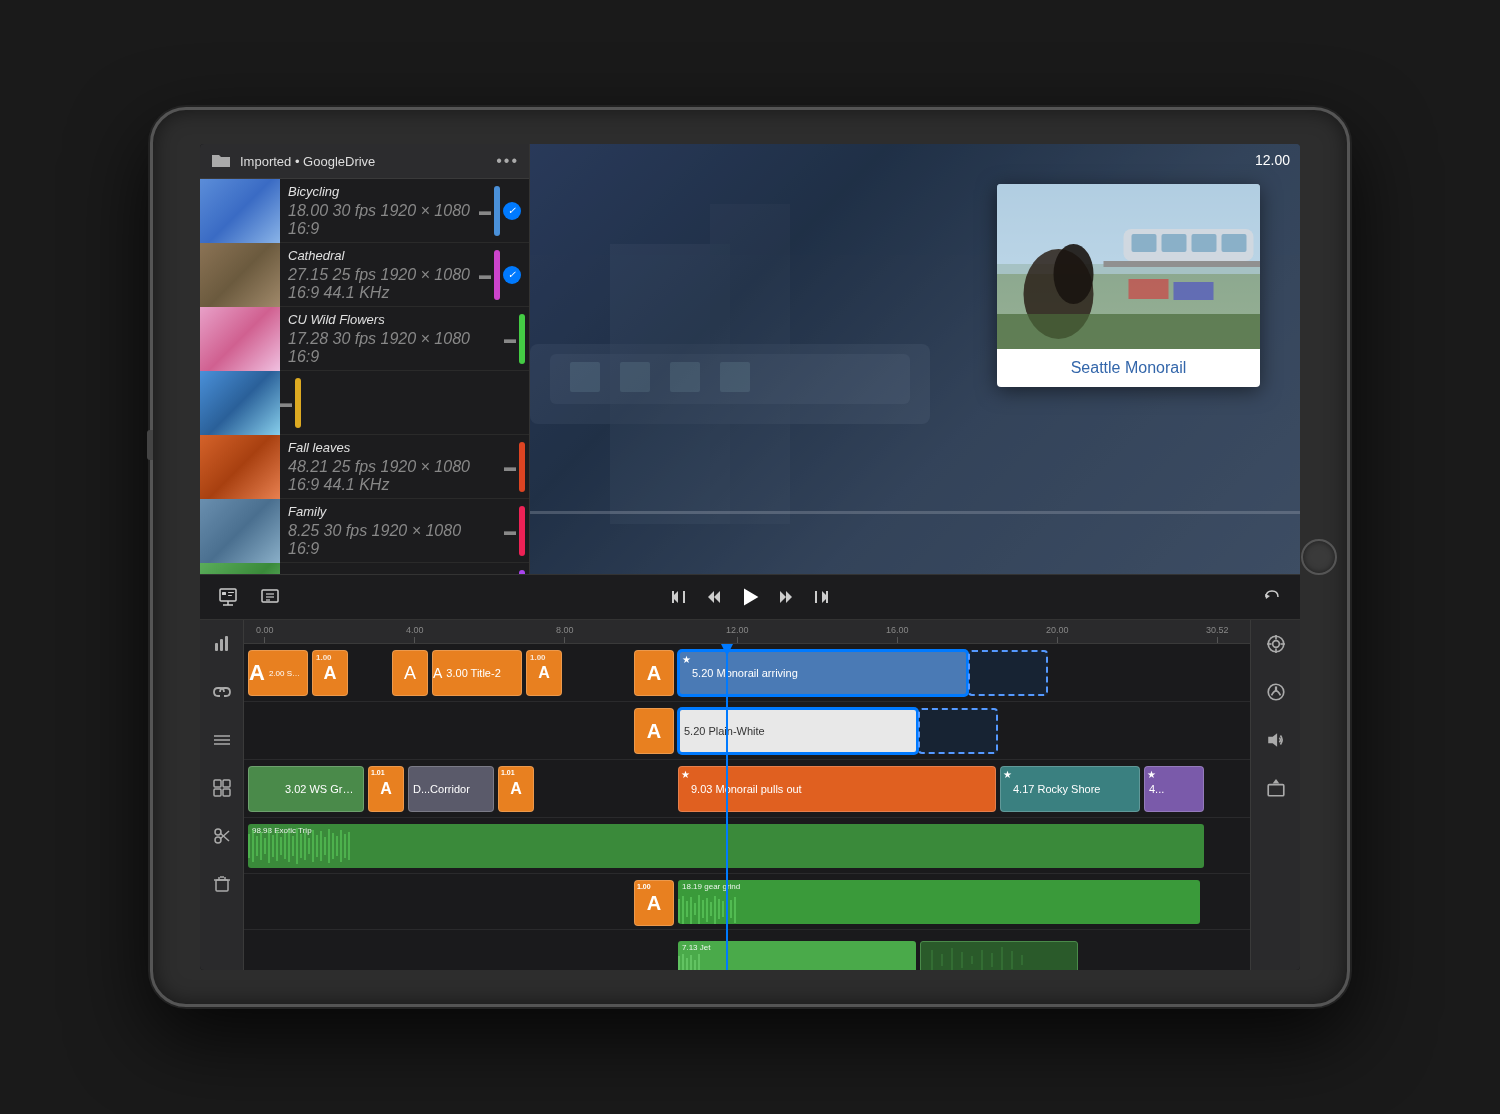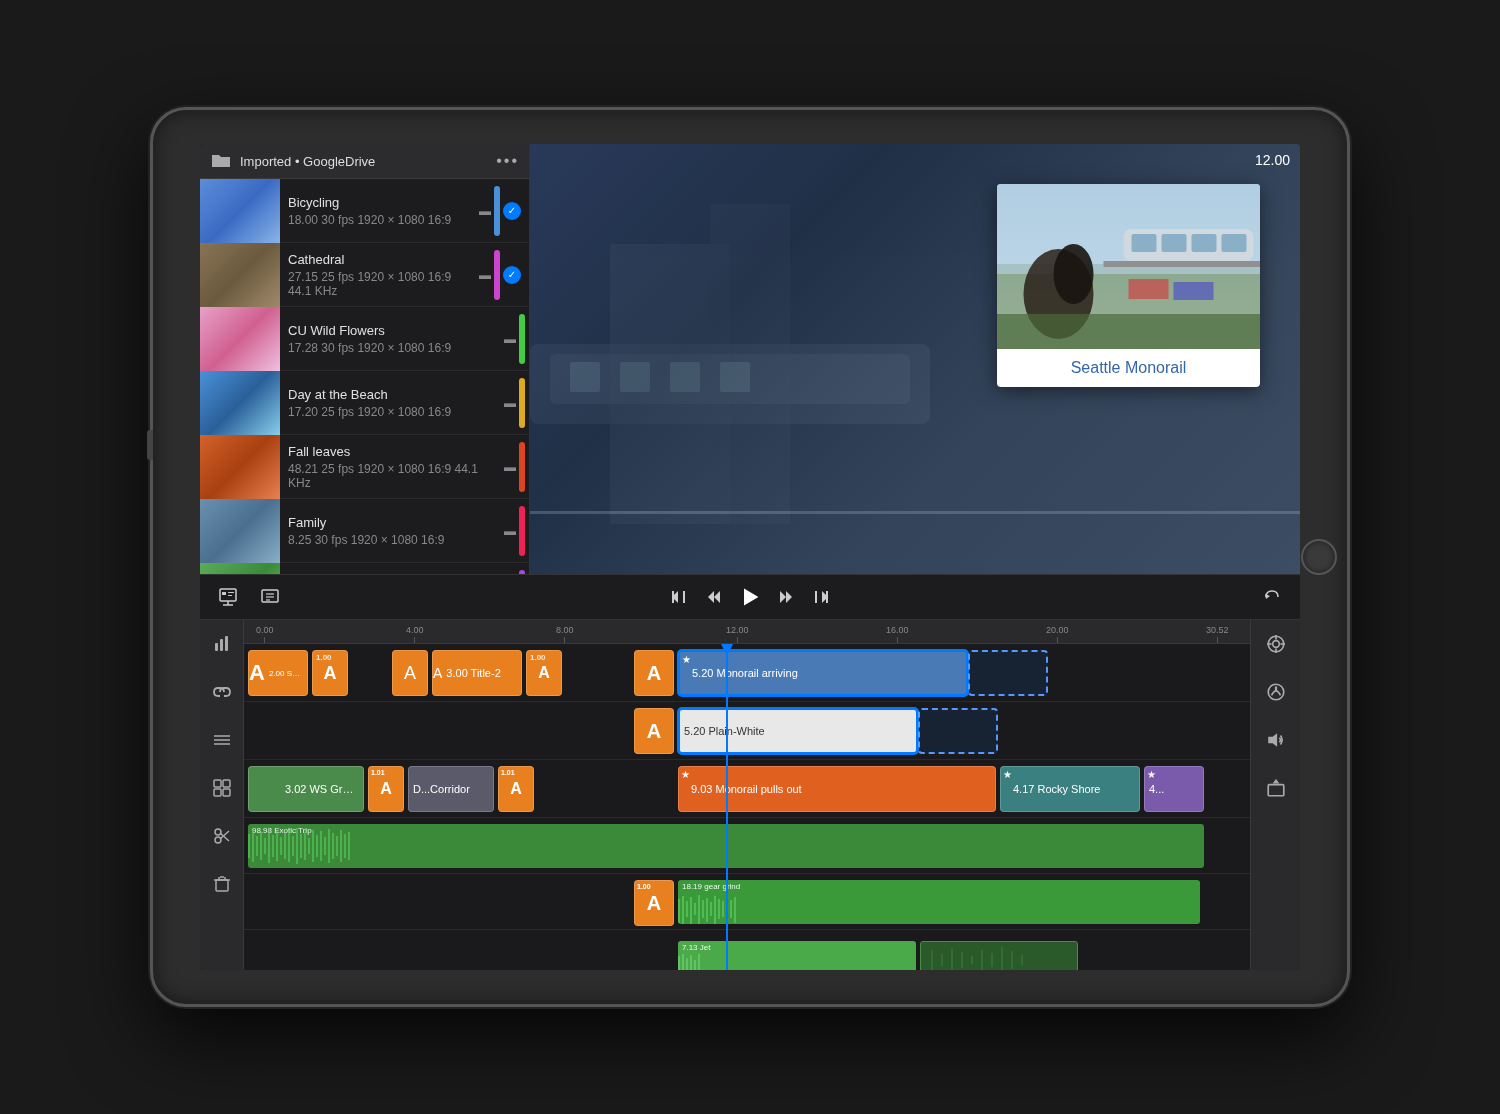--- a/index.html
+++ b/index.html
@@ -119,20 +119,21 @@
       flex: 1;
       overflow-y: auto;
     }
 
     .library-item {
       display: flex;
       align-items: stretch;
       border-bottom: 1px solid #2a2a2a;
       cursor: pointer;
       height: 64px;
+      font-style: italic;
     }
 
     .lib-thumb {
       width: 80px;
       height: 64px;
       flex-shrink: 0;
       overflow: hidden;
     }
 
     
@@ -168,21 +169,21 @@
     }
 
     .lib-name {
       font-size: 13px;
       color: #e0e0e0;
       font-weight: 500;
       margin-bottom: 3px;
     }
 
     .lib-meta {
-      font-size: 12px;
+      font-size: 16px;
       color: #888;
     }
 
     .lib-color-bar {
       width: 6px;
       border-radius: 3px;
       height: 50px;
     }
 
     .lib-check {
@@ -631,24 +632,20 @@
               <div class="lib-meta">17.28  30 fps  1920 × 1080  16:9</div>
             </div>
             <div class="lib-right">
               <span class="film-icon">▬</span>
               <div class="lib-color-bar" style="background:#44cc44;"></div>
             </div>
           </div>
 
           <div class="library-item">
             <div class="lib-thumb thumb-beach"></div>
-            <div class="lib-info">
-              <div class="lib-name">Day at the Beach</div>
-              <div class="lib-meta">17.20  25 fps  1920 × 1080  16:9</div>
-            </div>
             <div class="lib-right">
               <span class="film-icon">▬</span>
               <div class="lib-color-bar" style="background:#ddaa22;"></div>
             </div>
           </div>
 
           <div class="library-item">
             <div class="lib-thumb thumb-fallleaves"></div>
             <div class="lib-info">
               <div class="lib-name">Fall leaves</div>

